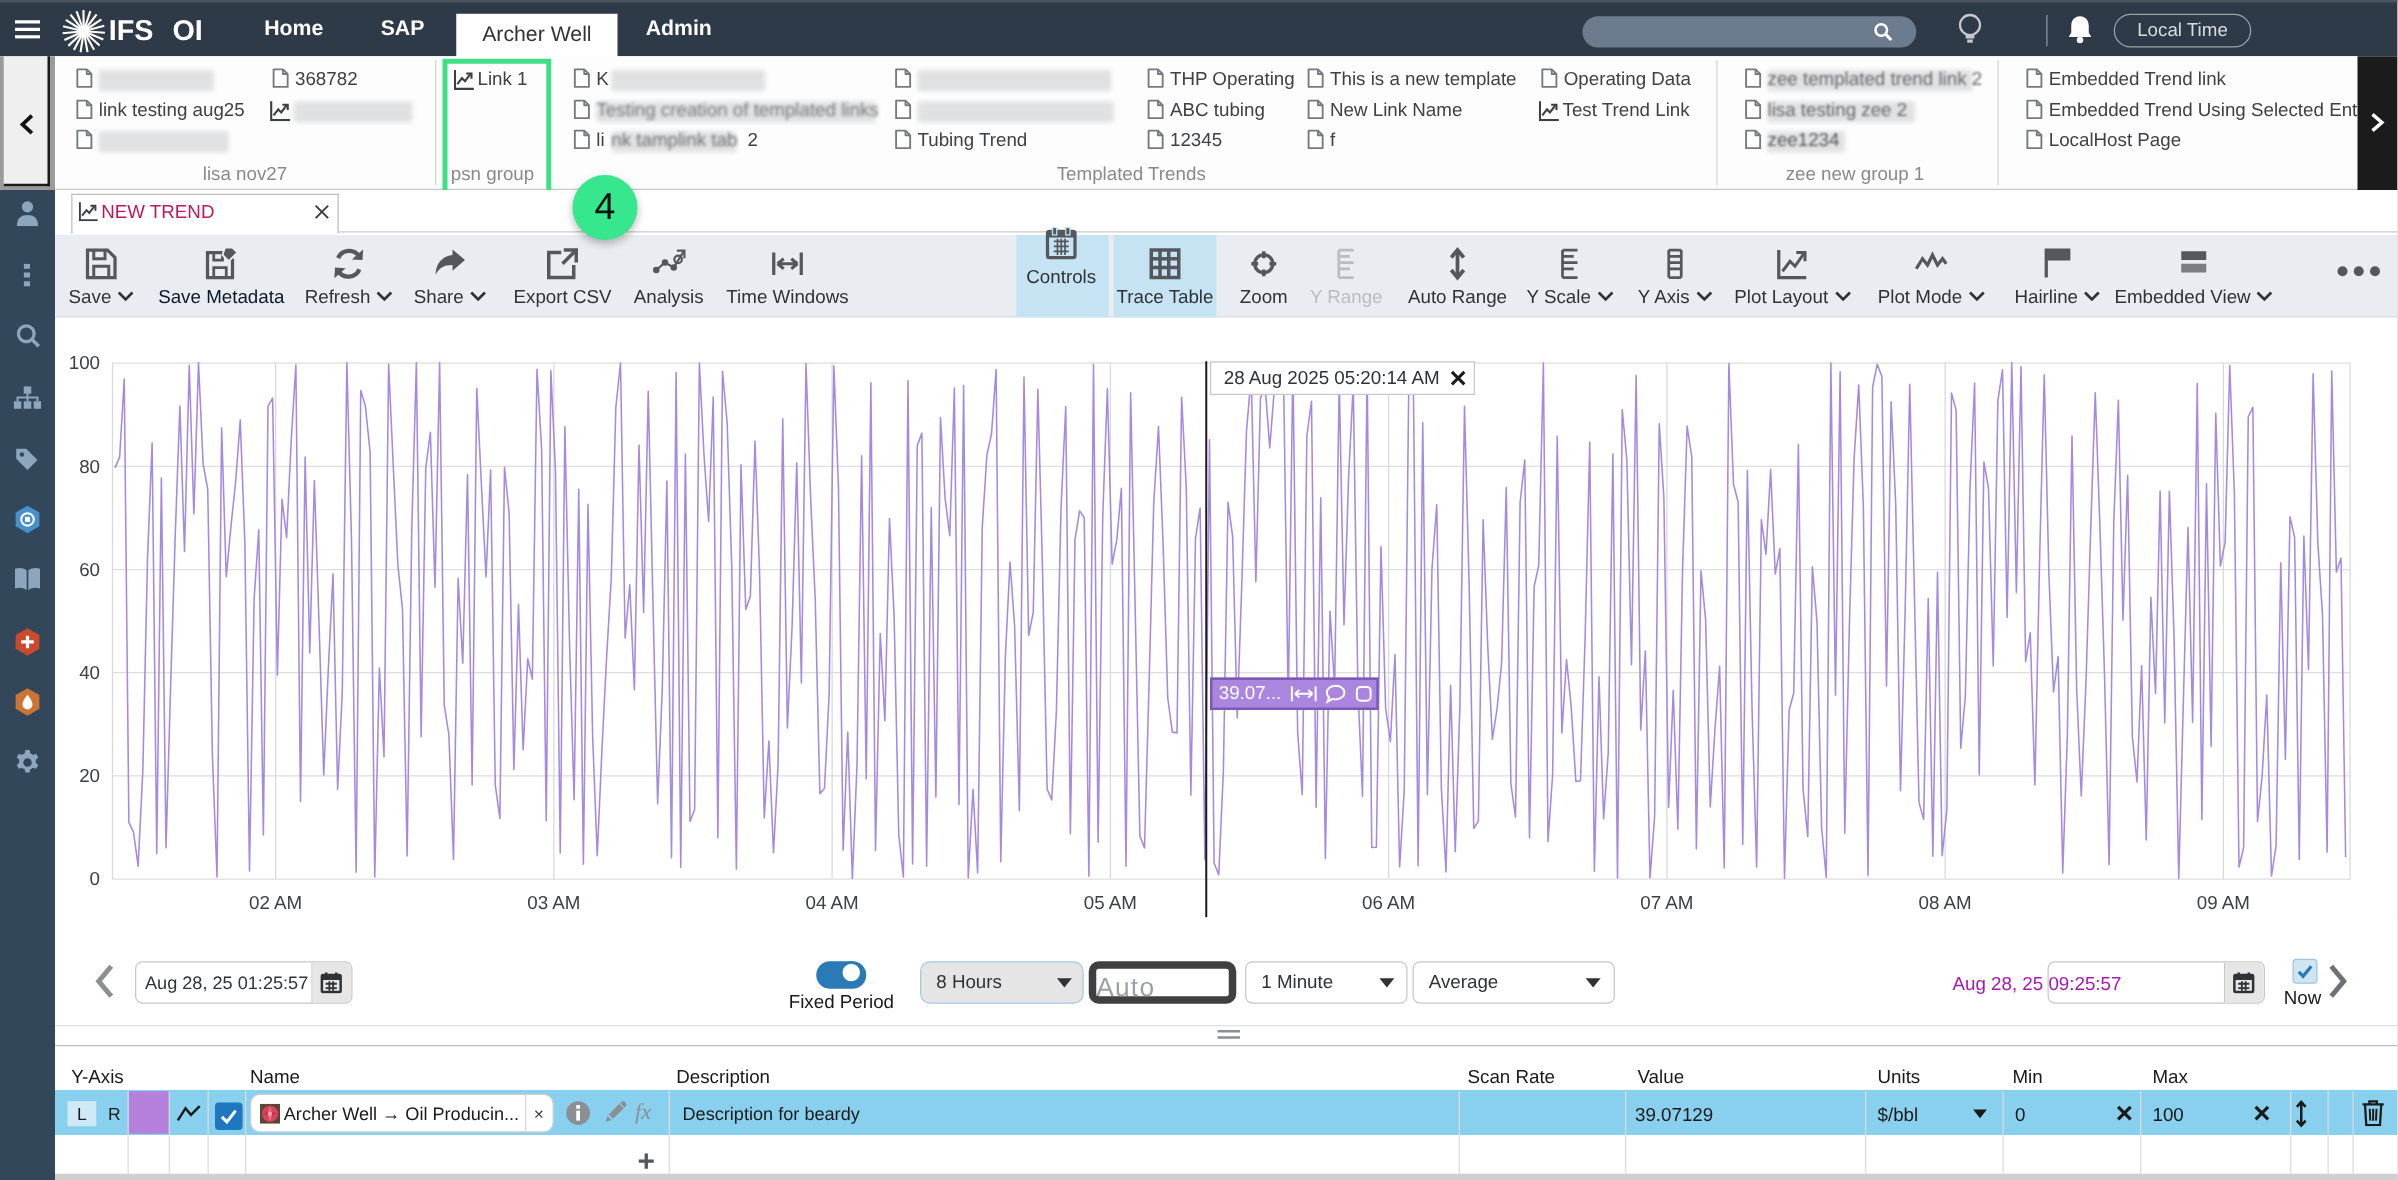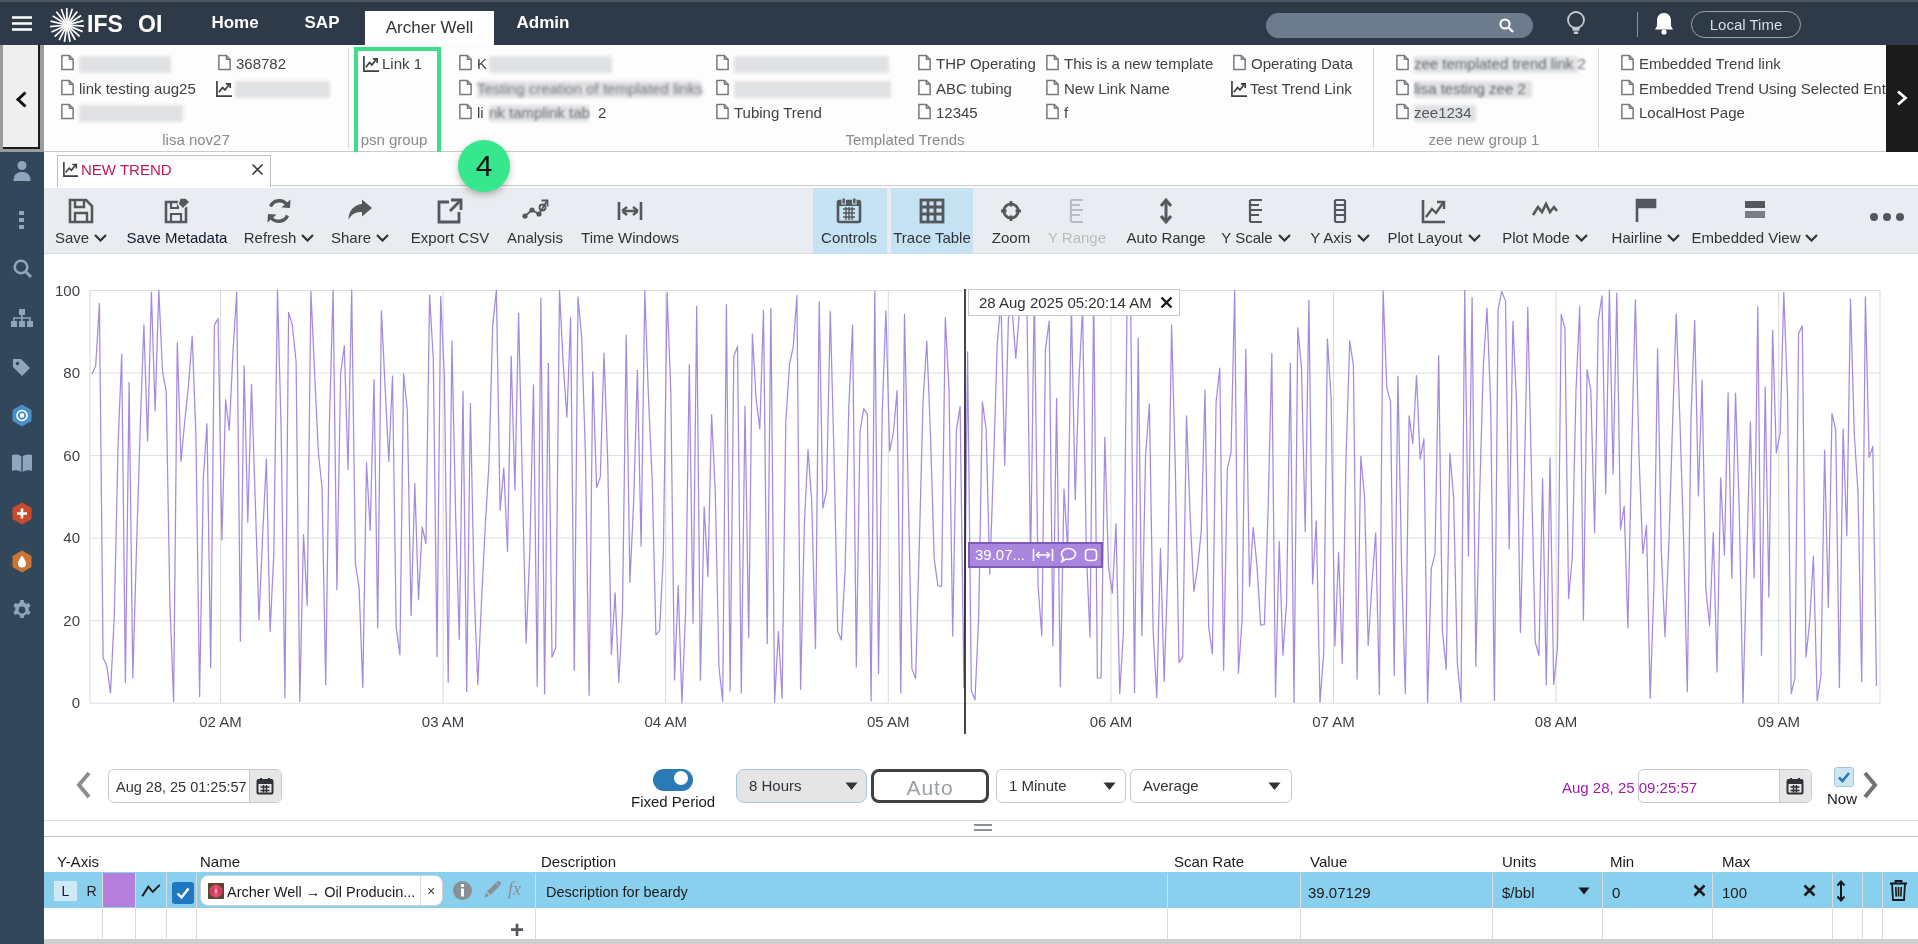--- a/index.html
+++ b/index.html
@@ -325,21 +325,21 @@
         <circle cx="11" cy="13" r="2.6" fill="#54585c"></circle>
         <circle cx="18" cy="17" r="2.6" fill="#54585c"></circle>
         <path d="M4 19 L11 13 L18 17 L26 4" fill="none" stroke="#54585c" stroke-width="1.8"></path>
         <path d="M20.5 3.5 L26.5 3.5 L26.5 9.5" fill="none" stroke="#54585c" stroke-width="1.8"></path>
         <circle cx="21.5" cy="10.5" r="3" fill="none" stroke="#54585c" stroke-width="1.8"></circle>
       </svg><span style="font-size:15px">Analysis</span></div>
 <div class="tbi" style="left:560px;top:197px;width:140px;color:#2f3337"><svg class="micon" width="28" height="28" viewBox="0 0 28 28">
         <path d="M3 5 V23 M25 5 V23" stroke="#54585c" stroke-width="2.6"></path>
         <path d="M6 14 H22 M6 14 l5 -4 M6 14 l5 4 M22 14 l-5 -4 M22 14 l-5 4" stroke="#54585c" stroke-width="2.4" fill="none"></path>
       </svg><span style="font-size:15px">Time Windows</span></div>
-<div class="tbi" style="left:784px;top:197px;width:130px;color:#2f3337"><svg class="micon" width="28" height="28" viewBox="0 0 28 28">
+<div class="tbi" style="left:784px;top:181px;width:130px;color:#2f3337"><svg class="micon" width="28" height="28" viewBox="0 0 28 28">
         <rect x="3" y="4" width="22" height="21" rx="1.5" fill="none" stroke="#54585c" stroke-width="2.6"></rect>
         <rect x="3" y="4" width="22" height="5" fill="#54585c"></rect>
         <rect x="7" y="1" width="3.4" height="6" fill="#54585c" stroke="#c5e3f2" stroke-width="1"></rect>
         <rect x="17.6" y="1" width="3.4" height="6" fill="#54585c" stroke="#c5e3f2" stroke-width="1"></rect>
         <path d="M8 12 H20 M8 16 H20 M8 20 H20 M11 10 V23 M14 10 V23 M17 10 V23" stroke="#54585c" stroke-width="1.4"></path>
       </svg><span style="font-size:15px">Controls</span></div>
 <div class="tbi" style="left:872px;top:197px;width:120px;color:#2f3337"><svg class="micon" width="28" height="28" viewBox="0 0 28 28">
         <rect x="3" y="3" width="22" height="22" fill="none" stroke="#54585c" stroke-width="2.8"></rect>
         <path d="M3 10 H25 M3 17 H25 M10 3 V25 M17 3 V25" stroke="#54585c" stroke-width="2.8"></path>
       </svg><span style="font-size:15px">Trace Table</span></div>
@@ -457,21 +457,21 @@
       <path d="M5 1 V5 M13 1 V5" stroke="#2f3337" stroke-width="2"></path>
       <path d="M4.5 10 H13.5 M4.5 13.5 H13.5 M7.5 8 V15.5 M10.5 8 V15.5" stroke="#2f3337" stroke-width="1.5"></path>
     </svg>
 <div class="abs" style="left:653px;top:769px;width:40px;height:22px;border-radius:11px;background:#2a7ab5"></div>
 <div class="abs" style="left:672px;top:769px;width:18px;height:18px;border-radius:50%;background:#fff;border:2px solid #2a7ab5"></div>
 <div class="abs" style="left:631px;top:793px;font-size:15px;color:#1a1a1a">Fixed Period</div>
 <div class="abs" style="left:736px;top:769px;width:131px;height:34px;background:#e5e5e5;border:1px solid #a5c9dc;border-radius:8px;font-size:15px;color:#2f3337;line-height:32px;padding-left:12px">8 Hours</div>
 <svg class="abs" style="left:845px;top:782px" width="13" height="9" viewBox="0 0 13 9">
       <path d="M0.5 0.5 L6.5 8 L12.5 0.5 Z" fill="#2f3337"></path>
     </svg>
-<div class="abs" style="left:871px;top:769px;width:118px;height:34px;background:#fff;border:3px solid #404040;border-radius:8px;font-size:21px;color:#9aa0a6;text-align:center;line-height:31px;letter-spacing:1px">Auto</div>
+<div class="abs" style="left:871px;top:769px;width:118px;height:34px;background:#fff;border:6px solid #404040;border-radius:8px;font-size:21px;color:#9aa0a6;text-align:left;line-height:31px;letter-spacing:1px">Auto</div>
 <div class="ddbox" style="left:996px;top:769px;width:130px">1 Minute</div>
 <svg class="abs" style="left:1103px;top:782px" width="13" height="9" viewBox="0 0 13 9">
       <path d="M0.5 0.5 L6.5 8 L12.5 0.5 Z" fill="#2f3337"></path>
     </svg>
 <div class="ddbox" style="left:1130px;top:769px;width:162px">Average</div>
 <svg class="abs" style="left:1268px;top:782px" width="13" height="9" viewBox="0 0 13 9">
       <path d="M0.5 0.5 L6.5 8 L12.5 0.5 Z" fill="#2f3337"></path>
     </svg>
 <div class="abs" style="left:1638px;top:769px;width:174px;height:34px;background:#fff;border:1px solid #c8c8c8;border-radius:6px"></div>
 <div class="abs" style="left:1562px;top:779px;font-size:15px;color:#a21caf">Aug 28, 25 09:25:57</div>

